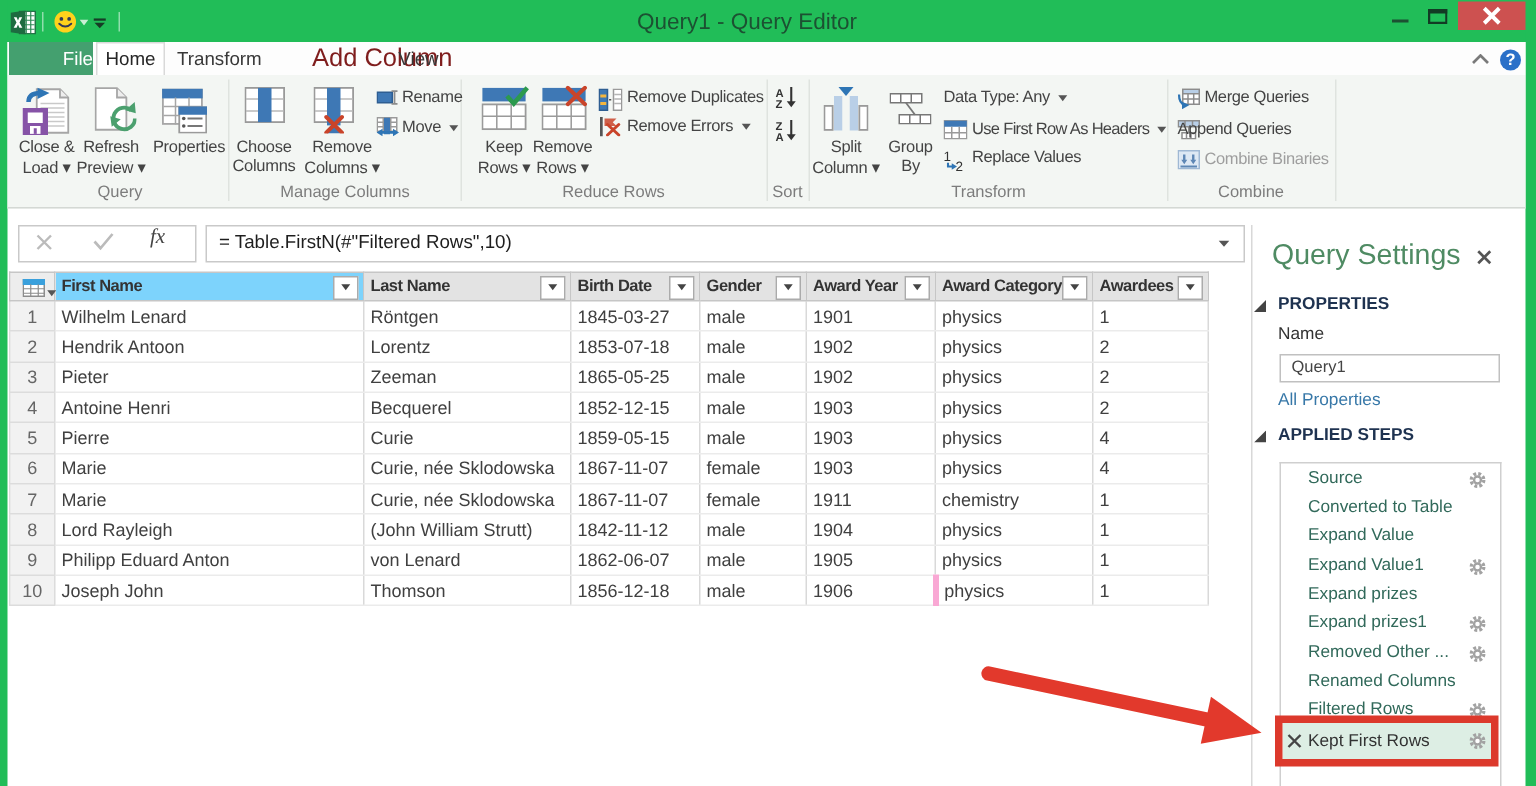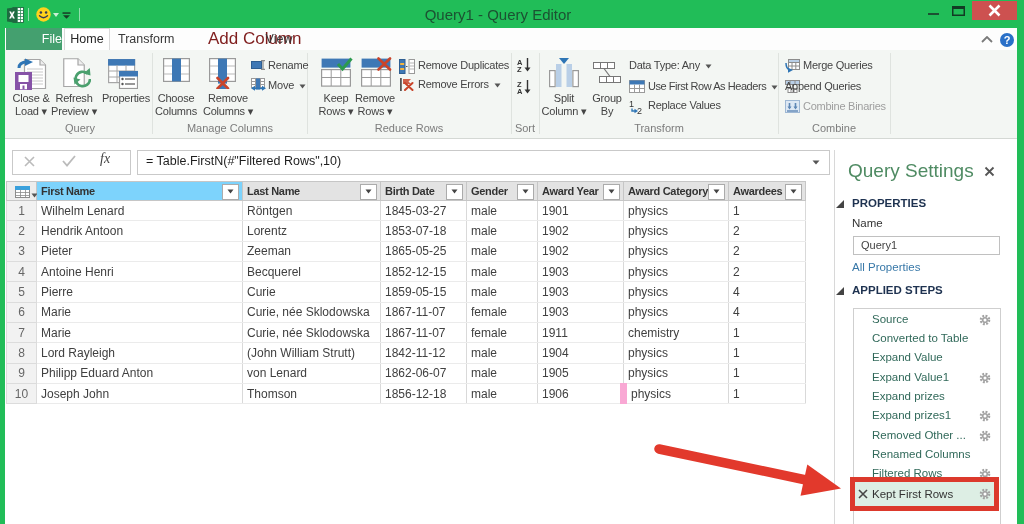--- a/index.html
+++ b/index.html
@@ -394,21 +394,21 @@
           <td style="border-right:1px solid #d9d9d9;border-bottom:1px solid #ebebeb;padding:0 0 0 4px;background:#fff;" class="tt">1905</td>
           <td style="border-right:1px solid #d9d9d9;border-bottom:1px solid #ebebeb;padding:0 0 0 4px;background:#fff;" class="tt">physics</td>
           <td style="border-right:1px solid #d9d9d9;border-bottom:1px solid #ebebeb;padding:0 0 0 4px;background:#fff;" class="tt">1</td>
         </tr>
         <tr style="height:20.35px;">
           <td style="background:#f2f2f2;border:1px solid #dcdcdc;text-align:center;color:#666;padding:0;">10</td>
           <td style="border-right:1px solid #d9d9d9;border-bottom:1px solid #ebebeb;padding:0 0 0 4px;background:#fff;" class="tt">Joseph John</td>
           <td style="border-right:1px solid #d9d9d9;border-bottom:1px solid #ebebeb;padding:0 0 0 4px;background:#fff;" class="tt">Thomson</td>
           <td style="border-right:1px solid #d9d9d9;border-bottom:1px solid #ebebeb;padding:0 0 0 4px;background:#fff;" class="tt">1856-12-18</td>
           <td style="border-right:1px solid #d9d9d9;border-bottom:1px solid #ebebeb;padding:0 0 0 4px;background:#fff;" class="tt">male</td>
-          <td style="border-right:7px solid #f9a8d4;border-bottom:1px solid #ebebeb;padding:0 0 0 4px;background:#fff;" class="tt">1906</td>
+          <td style="border-right:4px solid #f9a8d4;border-bottom:1px solid #ebebeb;padding:0 0 0 4px;background:#fff;" class="tt">1906</td>
           <td style="border-right:1px solid #d9d9d9;border-bottom:1px solid #ebebeb;padding:0 0 0 4px;background:#fff;" class="tt">physics</td>
           <td style="border-right:1px solid #d9d9d9;border-bottom:1px solid #ebebeb;padding:0 0 0 4px;background:#fff;" class="tt">1</td>
         </tr>
       </tbody>
     </table>
 <div class="abs" style="left:834px;top:150px;width:1px;height:374px;background:#d8d8d8;"></div>
 <div class="abs tt" style="left:848px;top:160px;font-size:19px;color:#4f8b63;">Query Settings</div>
 <svg class="abs" style="left:984px;top:166px;" width="11" height="11" viewBox="0 0 11 11">
       <path d="M1.5 1.5 L9.5 9.5 M9.5 1.5 L1.5 9.5" stroke="#555" stroke-width="1.8"></path>
     </svg>

